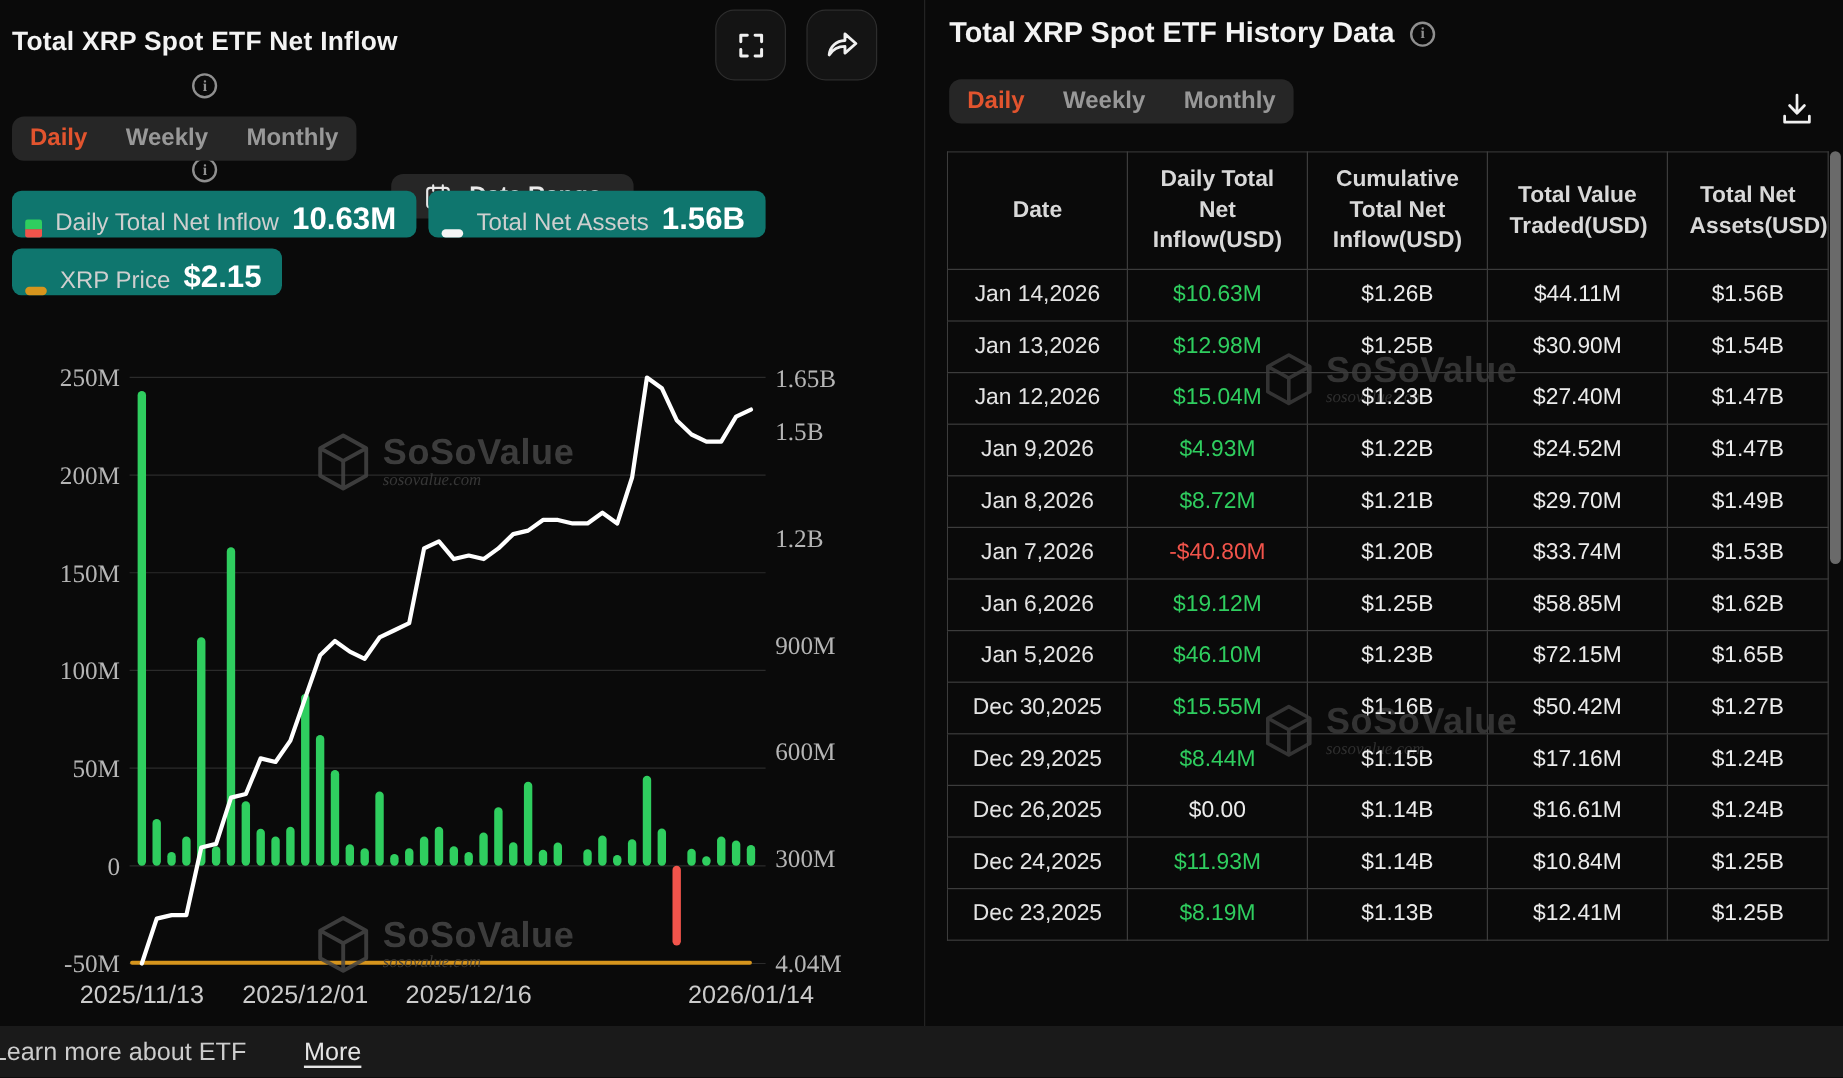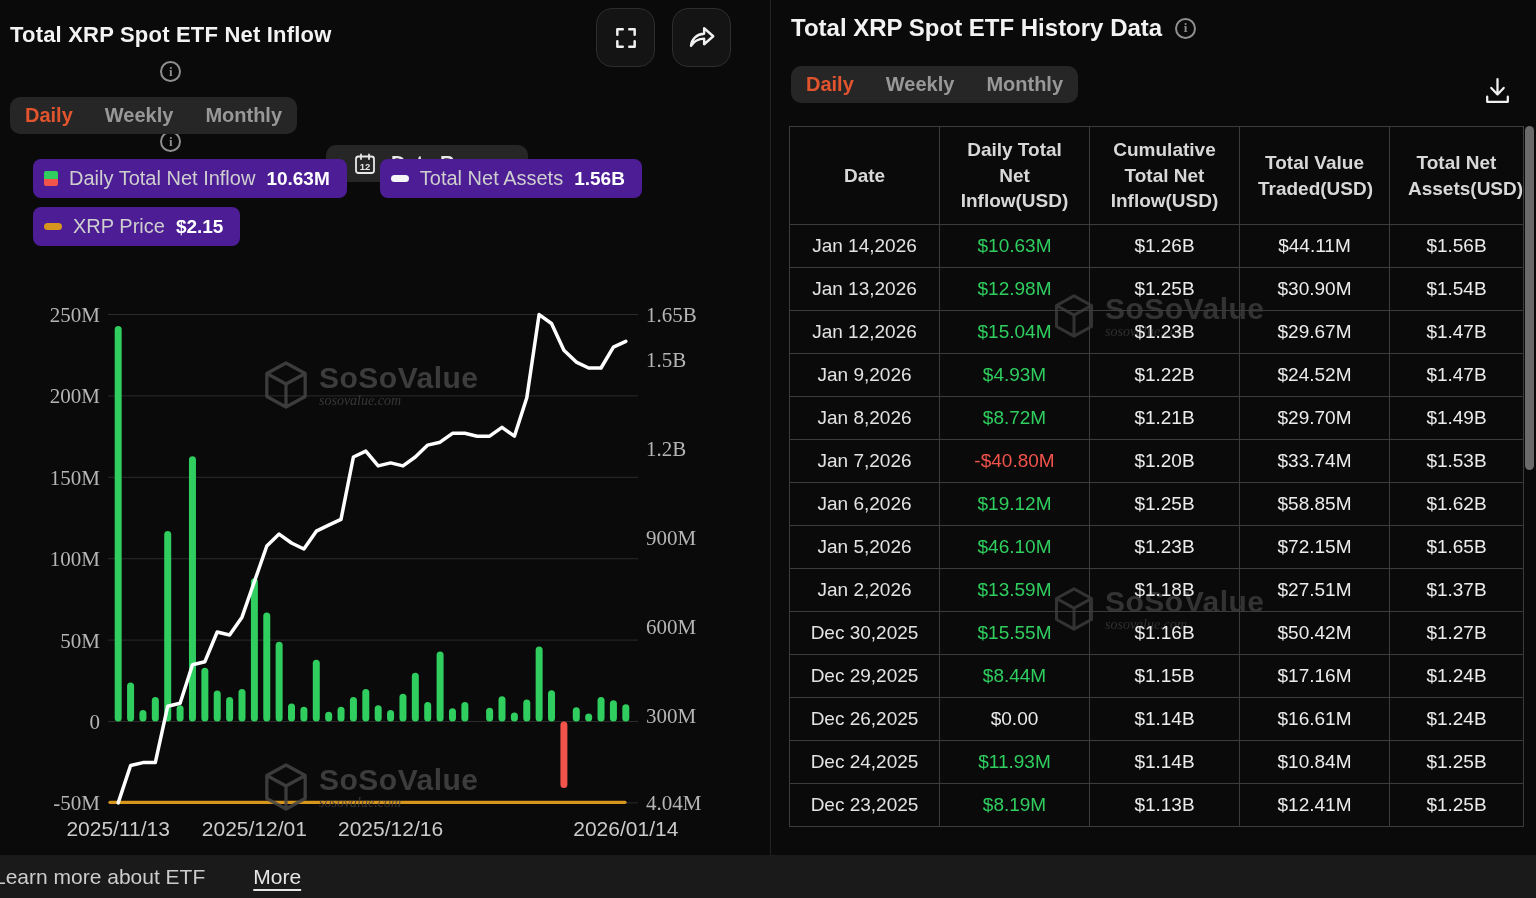--- a/index.html
+++ b/index.html
@@ -34,24 +34,24 @@
   .pill { background: #262626; border-radius: 10px; height: 37px;
           display: inline-flex; align-items: center; border: none; }
   .seg-tabs { padding: 0 15px; gap: 32px; font-size: 20px; font-weight: 600; }
   .seg-tab { color: #989898; cursor: pointer; }
   .seg-tab.active { color: #e2542e; }
   .date-range-btn { padding: 4px 27px; gap: 14px; color: #e9e9e9; font-size: 20px;
                     font-weight: 700; cursor: pointer; margin-top: 48px; }
 
   .legend { position: absolute; top: 159px; left: 10px; width: 742px;
             display: flex; flex-wrap: wrap; gap: 9px 10px; }
-  .chip { background: #4c1d95; border-radius: 8px; height: 39px;
-          display: inline-flex; align-items: center; padding: 0 17px 0 11px; gap: 11px; margin-left: 23px; }
+  .chip { background: #0f766e; border-radius: 8px; height: 39px;
+          display: inline-flex; align-items: flex-end; padding: 0 17px 0 11px; gap: 11px; }
   .chip-label { color: #cfcfcf; font-size: 20px; white-space: nowrap; }
-  .chip-value { color: #ffffff; font-size: 19px; font-weight: 700; white-space: nowrap; }
+  .chip-value { color: #ffffff; font-size: 26px; font-weight: 700; white-space: nowrap; }
   .icon-flow-bar { width: 14px; height: 15px; display: flex; flex-direction: column; flex: none; }
   .icon-flow-bar .g { height: 8px; background: #2fce5f; border-radius: 2px 2px 0 0; }
   .icon-flow-bar .r { height: 7px; background: #f2544b; border-radius: 0 0 2px 2px; }
   .icon-dash { width: 18px; height: 7px; border-radius: 4px; flex: none; }
   .icon-dash.white { background: #f5f5f5; }
   .icon-dash.yellow { background: #d6951d; }
 
   #chart-svg { position: absolute; left: 0; top: 280px; width: 770px; height: 570px; }
   .ax-serif { font-family: "Liberation Serif", serif; font-size: 21px; fill: #b5b5b5; }
   .ax-sans  { font-family: "Liberation Sans", sans-serif; font-size: 21px; fill: #cbcbcb; }
@@ -314,21 +314,21 @@
             <td class="c-date">Jan 13,2026</td>
             <td class="c-pos">$12.98M</td>
             <td>$1.25B</td>
             <td>$30.90M</td>
             <td>$1.54B</td>
           </tr>
           <tr>
             <td class="c-date">Jan 12,2026</td>
             <td class="c-pos">$15.04M</td>
             <td>$1.23B</td>
-            <td>$29.67M</td>
+            <td>$27.40M</td>
             <td>$1.47B</td>
           </tr>
           <tr>
             <td class="c-date">Jan 9,2026</td>
             <td class="c-pos">$4.93M</td>
             <td>$1.22B</td>
             <td>$24.52M</td>
             <td>$1.47B</td>
           </tr>
           <tr>
@@ -353,27 +353,20 @@
             <td>$1.62B</td>
           </tr>
           <tr>
             <td class="c-date">Jan 5,2026</td>
             <td class="c-pos">$46.10M</td>
             <td>$1.23B</td>
             <td>$72.15M</td>
             <td>$1.65B</td>
           </tr>
           <tr>
-            <td class="c-date">Jan 2,2026</td>
-            <td class="c-pos">$13.59M</td>
-            <td>$1.18B</td>
-            <td>$27.51M</td>
-            <td>$1.37B</td>
-          </tr>
-          <tr>
             <td class="c-date">Dec 30,2025</td>
             <td class="c-pos">$15.55M</td>
             <td>$1.16B</td>
             <td>$50.42M</td>
             <td>$1.27B</td>
           </tr>
           <tr>
             <td class="c-date">Dec 29,2025</td>
             <td class="c-pos">$8.44M</td>
             <td>$1.15B</td>

